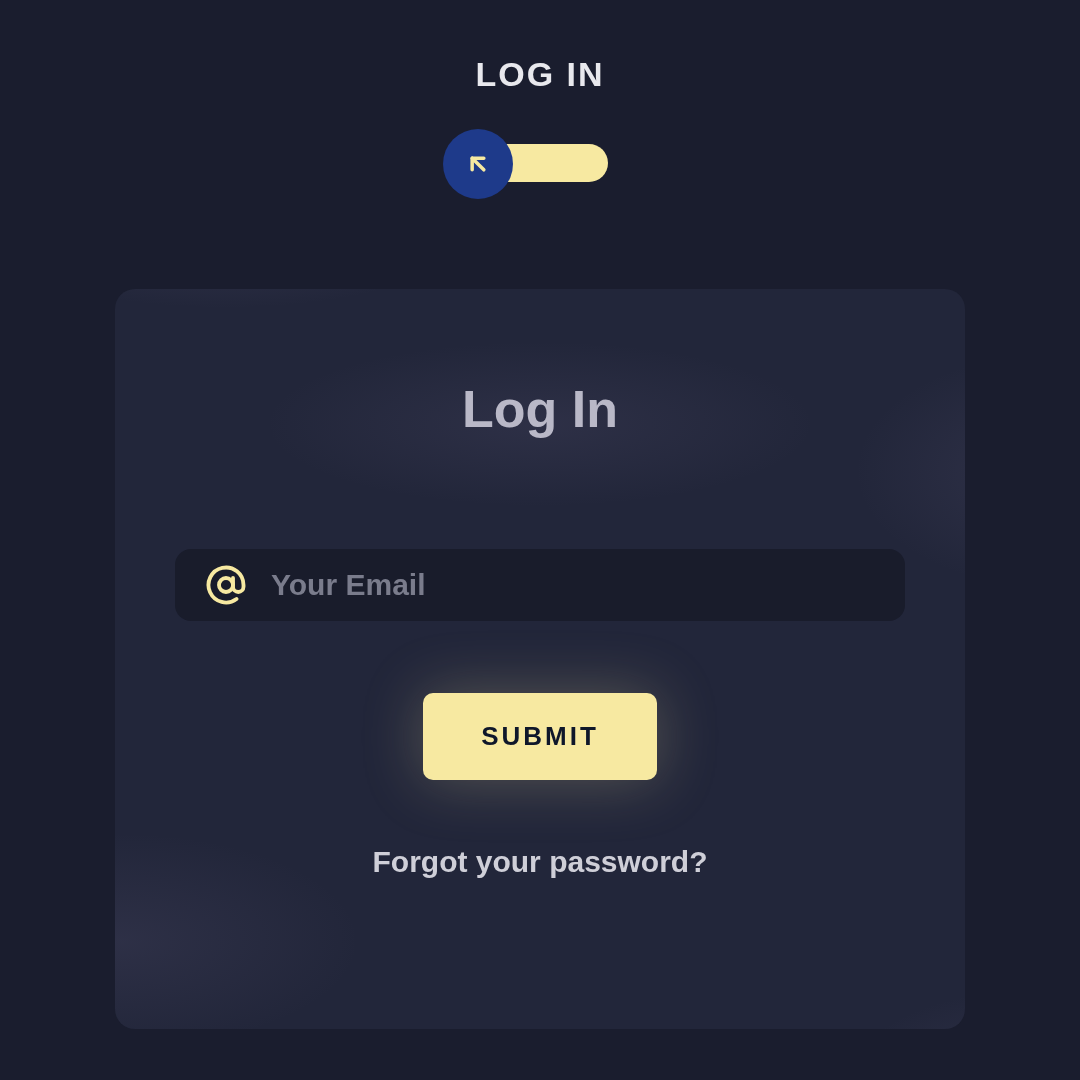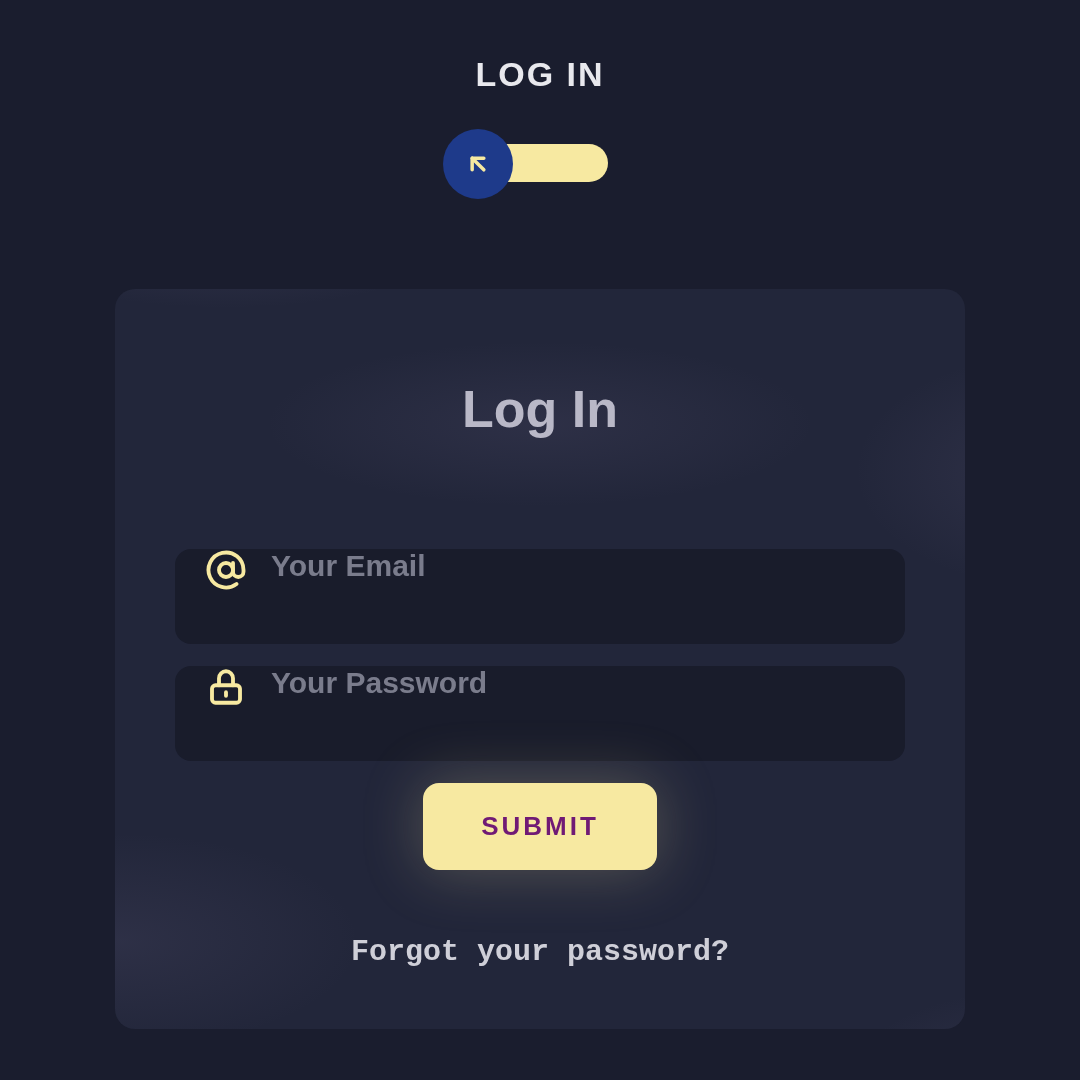--- a/index.html
+++ b/index.html
@@ -83,24 +83,24 @@
     }
     .card > * { position: relative; z-index: 1; }
     .card-title {
       font-size: 52px;
       font-weight: 800;
       color: #b9b8c7;
       margin-bottom: 110px;
     }
     .field {
       display: flex;
-      align-items: flex-start;
+      align-items: center;
       background: #191c2b;
       border-radius: 16px;
-      height: 95px;
+      height: 72px;
       padding: 0 30px;
       margin-bottom: 22px;
     }
     .field .icon {
       width: 42px;
       height: 42px;
       color: #f7e9a1;
       flex-shrink: 0;
     }
     .field input {
@@ -112,39 +112,39 @@
       font-size: 30px;
       font-weight: 600;
       margin-left: 24px;
     }
     .field input::placeholder {
       color: #7a7c8c;
       font-weight: 600;
     }
     .submit-btn {
       display: inline-block;
+      margin-top: 50px;
       padding: 28px 58px;
       background: #f7e9a1;
-      color: #701a75;
+      color: #0f172a;
       border: none;
-      border-radius: 16px;
+      border-radius: 10px;
       font-size: 26px;
       font-weight: 800;
       letter-spacing: 3px;
       cursor: pointer;
       box-shadow: 0 0 60px rgba(247,233,161,0.25);
     }
     .forgot {
       display: block;
       margin-top: 65px;
       font-size: 30px;
       font-weight: 700;
       color: #cfcfd8;
       cursor: pointer;
-      font-family: Liberation Mono, monospace;
     }
   </style>
 </head>
 <body>
 
 <div class="tabs">
   <span class="tab">LOG IN</span>
 </div>
 
 <div class="toggle-area">
@@ -164,27 +164,17 @@
   <div class="field">
     <span class="icon">
       <svg viewBox="0 0 24 24" fill="none" stroke="currentColor" stroke-width="2.2" stroke-linecap="round" stroke-linejoin="round">
         <circle cx="12" cy="12" r="4"></circle>
         <path d="M16 8v5a3 3 0 0 0 6 0v-1a10 10 0 1 0-4 8"></path>
       </svg>
     </span>
     <input type="text" placeholder="Your Email" style="">
   </div>
 
-  <div class="field">
-    <span class="icon">
-      <svg viewBox="0 0 24 24" fill="none" stroke="currentColor" stroke-width="2.2" stroke-linecap="round" stroke-linejoin="round">
-        <rect x="4" y="11" width="16" height="10" rx="2"></rect>
-        <path d="M8 11V7a4 4 0 0 1 8 0v4"></path>
-        <line x1="12" y1="15" x2="12" y2="17"></line>
-      </svg>
-    </span>
-    <input type="password" placeholder="Your Password" style="">
-  </div>
 
   <button class="submit-btn">SUBMIT</button>
 
   <a class="forgot">Forgot your password?</a>
 </div>
 
 </body></html>

